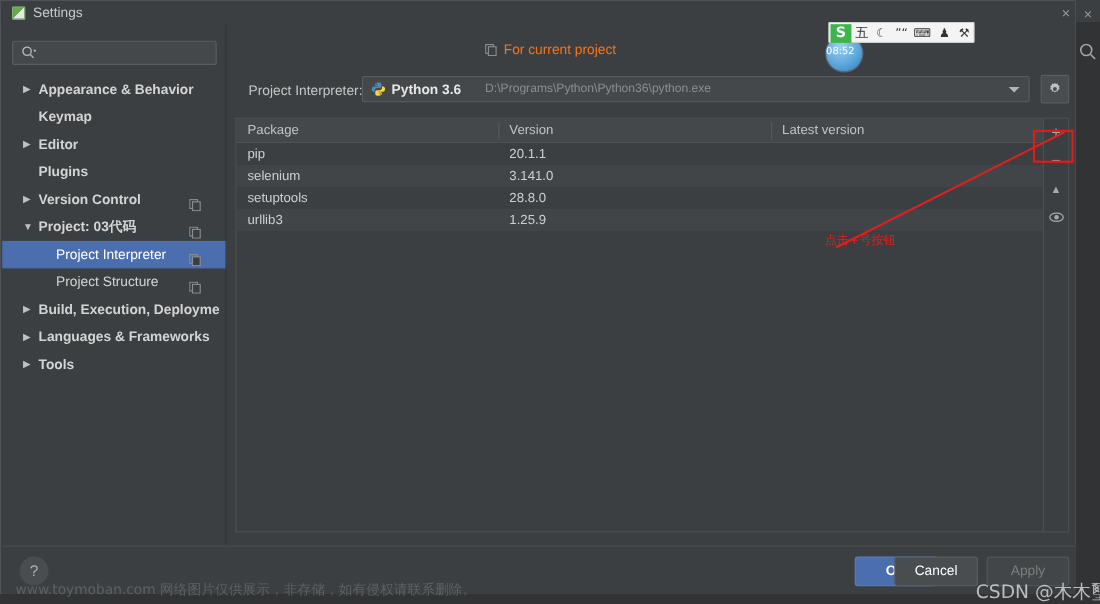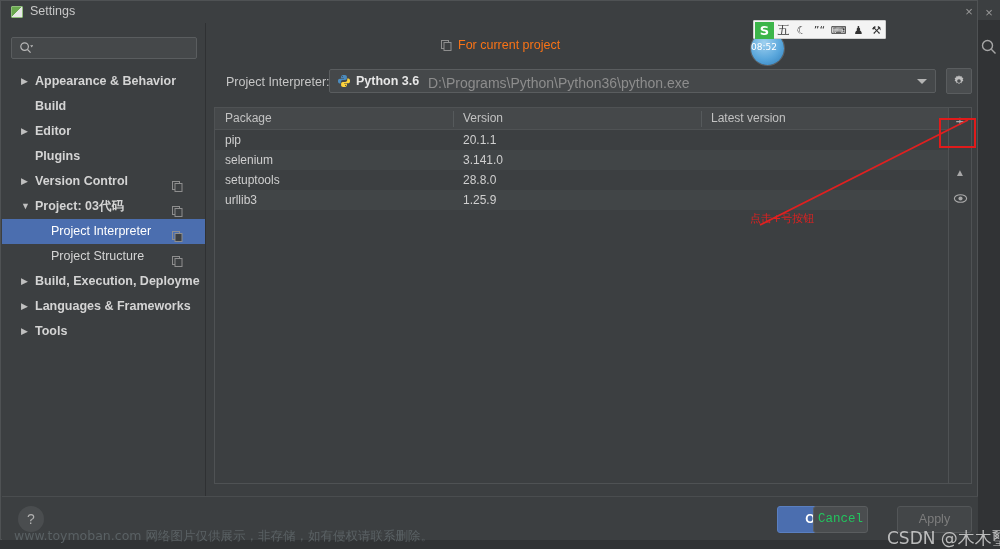--- a/index.html
+++ b/index.html
@@ -57,21 +57,21 @@
               white-space:nowrap;}
   #breadcrumb .sep{color:#9a9a9a;font-weight:normal;padding:0 4px;}
   #forproj{position:absolute;left:252px;top:15px;font-size:12.5px;color:#f97316;white-space:nowrap;}
   #forproj-icon{position:absolute;left:-17px;top:2px;width:11px;height:11px;}
 
   #interp-label{position:absolute;left:20px;top:52px;font-size:12.5px;color:#c6c6c6;}
   #interp-combo{position:absolute;left:123px;top:46px;width:607px;height:24px;background:#45484a;
                 border:1px solid #5a5d5f;box-sizing:border-box;border-radius:2px;}
   #py-icon{position:absolute;left:7px;top:4px;width:14px;height:14px;}
   #interp-name{position:absolute;left:26px;top:4px;font-size:12.5px;color:#e6e6e6;font-weight:bold;}
-  #interp-path{position:absolute;left:98px;top:5px;font-size:14px;color:#8d8d8d;}
+  #interp-path{position:absolute;left:111px;top:5px;font-size:11px;color:#8d8d8d;}
   #combo-arrow{position:absolute;right:8px;top:9px;width:0;height:0;
                border-left:5px solid transparent;border-right:5px solid transparent;
                border-top:5px solid #b4b4b4;}
   #gear-btn{position:absolute;left:740px;top:45px;width:26px;height:26px;background:#4a4d4f;
             border:1px solid #5a5d5f;box-sizing:border-box;border-radius:2px;}
   #gear-icon{position:absolute;left:5px;top:5px;width:14px;height:14px;}
 
   
   #table-wrap{position:absolute;left:8px;top:84px;width:758px;height:377px;
               border:1px solid #4f5254;box-sizing:border-box;background:#3c3f41;}
@@ -110,21 +110,21 @@
 
   
   #footer{position:absolute;left:1px;top:495px;width:976px;height:44px;background:#3c3f41;
           border-top:1px solid #4a4d4f;box-sizing:border-box;}
   #help-btn{position:absolute;left:16px;top:9px;width:26px;height:26px;border-radius:50%;
             background:#4a4d4f;color:#b0b0b0;font-size:14px;line-height:26px;text-align:center;}
   .fbtn{position:absolute;top:9px;height:27px;line-height:25px;text-align:center;font-size:12.5px;
         border-radius:3px;box-sizing:border-box;cursor:default;}
   #btn-ok{left:727px;width:75px;background:#4b6eaf;border:1px solid #5a7fc0;color:#ffffff;
           font-weight:bold;margin-left:48px;}
-  #btn-cancel{left:811px;width:55px;background:#4a4d4f;border:1px solid #5a5d5f;color:#22c55e;font-family:Liberation Mono, monospace;}
+  #btn-cancel{left:811px;width:76px;background:#4a4d4f;border:1px solid #5a5d5f;color:#ffffff;}
   #btn-apply{left:895px;width:75px;background:#434648;border:1px solid #535658;color:#7d7d7d;}
 
   
   #ime-bar{position:absolute;left:753px;top:20px;width:133px;height:19px;background:#f4f4f4;
            border:1px solid #d0d0d0;box-sizing:border-box;z-index:60;border-radius:1px;}
   #ime-logo{position:absolute;left:1px;top:1px;width:19px;height:17px;background:#3cb54a;
             color:#ffffff;font-size:13px;font-weight:bold;line-height:17px;text-align:center;
             font-family:"DejaVu Sans",sans-serif;}
   .ime-item{position:absolute;top:1px;height:17px;line-height:17px;text-align:center;font-size:11px;
             color:#333333;font-family:"DejaVu Sans",sans-serif;}
@@ -181,21 +181,21 @@
           </svg>
       </div>
       <input id="search-input" placeholder="" style="">
     </div>
     <div id="tree">
         <div class="tree-row bold">
           <span class="arrow">▶</span>
           <span class="lbl" style="left:33px">Appearance &amp; Behavior</span>
         </div>
         <div class="tree-row bold">
-          <span class="lbl" style="left:33px">Build</span>
+          <span class="lbl" style="left:33px">Keymap</span>
         </div>
         <div class="tree-row bold">
           <span class="arrow">▶</span>
           <span class="lbl" style="left:33px">Editor</span>
         </div>
         <div class="tree-row bold">
           <span class="lbl" style="left:33px">Plugins</span>
         </div>
         <div class="tree-row bold">
           <span class="arrow">▶</span>

